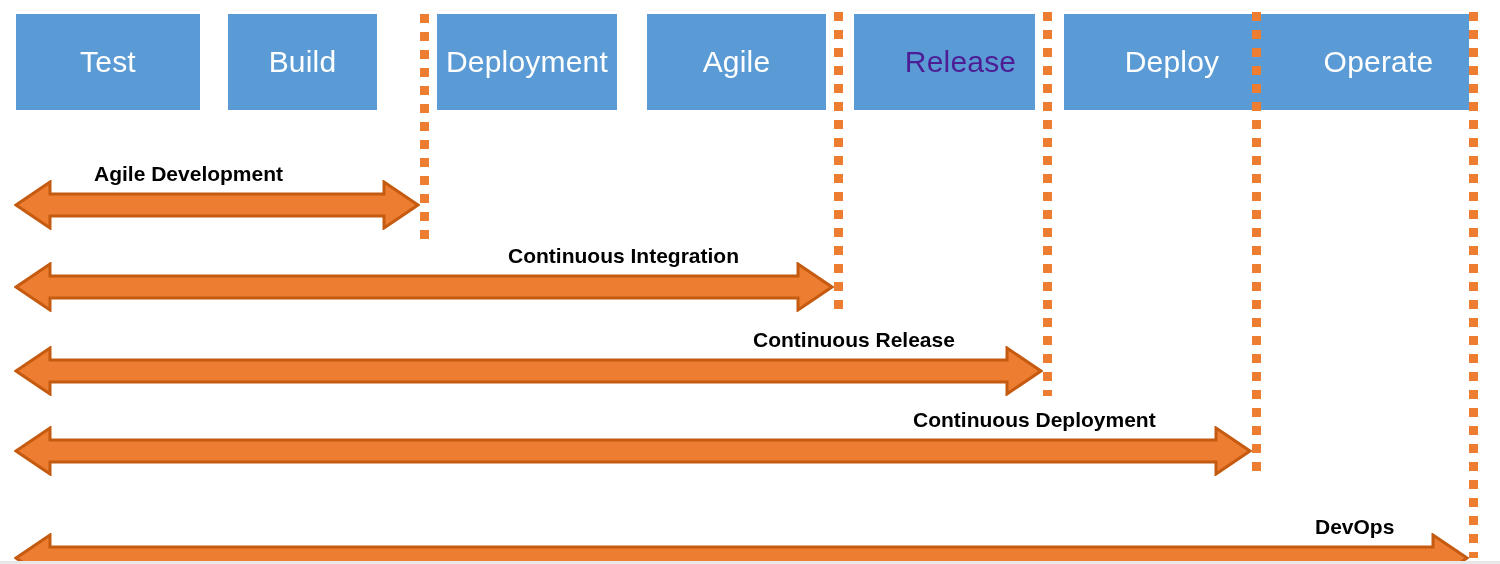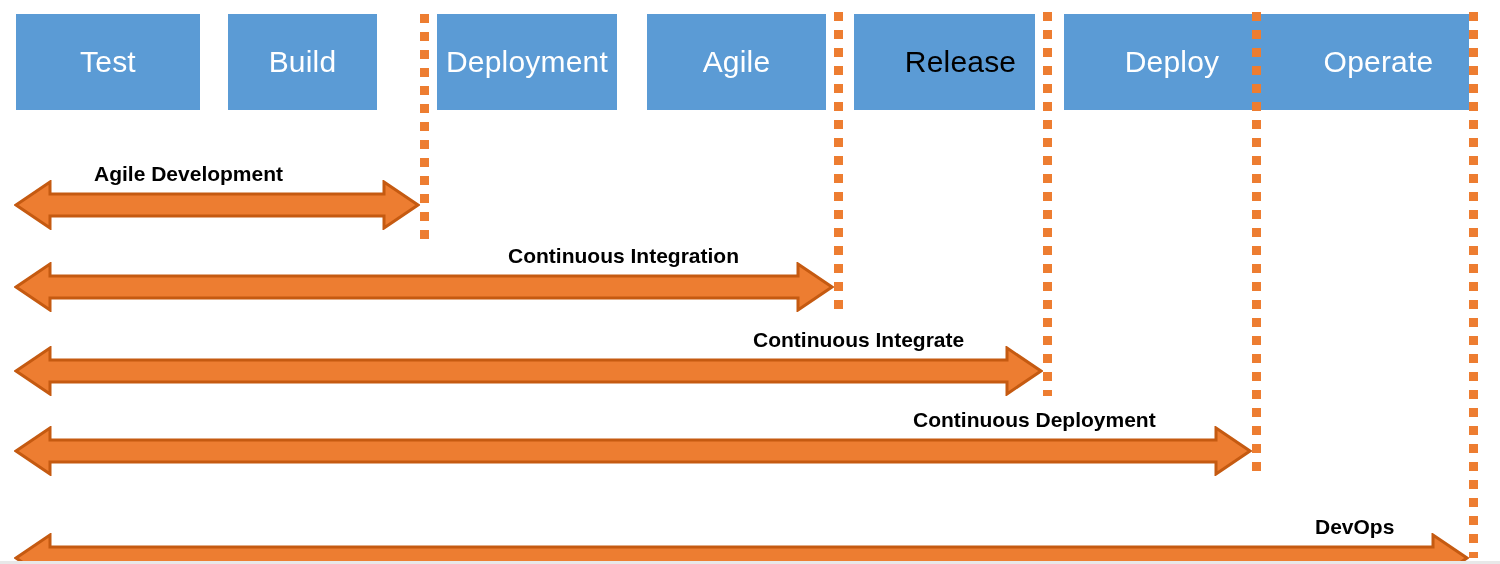--- a/index.html
+++ b/index.html
@@ -94,21 +94,21 @@
       <div class="stage-box" style="left: 228px; width: 149px; background: rgb(91, 155, 213);">
         <span class="stage-label" style="color: rgb(255, 255, 255);">Build</span>
       </div>
       <div class="stage-box" style="left: 437px; width: 180px; background: rgb(91, 155, 213);">
         <span class="stage-label" style="color: rgb(255, 255, 255);">Deployment</span>
       </div>
       <div class="stage-box" style="left: 647px; width: 179px; background: rgb(91, 155, 213);">
         <span class="stage-label" style="color: rgb(255, 255, 255);">Agile</span>
       </div>
       <div class="stage-box" style="left: 854px; width: 181px; background: rgb(91, 155, 213);">
-        <span class="stage-label" style="color: #000000; margin-left: 32px;">Release</span>
+        <span class="stage-label" style="color: #4c1d95; margin-left: 32px;">Release</span>
       </div>
       <div class="stage-box" style="left: 1064px; width: 216px; background: rgb(91, 155, 213);">
         <span class="stage-label" style="color: rgb(255, 255, 255);">Deploy</span>
       </div>
       <div class="stage-box" style="left: 1272px; width: 181px; background: rgb(91, 155, 213); padding-left: 16px;">
         <span class="stage-label" style="color: rgb(255, 255, 255);">Operate</span>
       </div>
     </div>
 
   <div id="dividers-layer">
@@ -126,21 +126,21 @@
           <path d="M 2 25 L 36 2 L 36 14 L 370 14 L 370 2 L 404 25 L 370 48 L 370 36 L 36 36 L 36 48 Z" fill="#ED7D31" stroke="#C55A11" stroke-width="3" stroke-linejoin="miter"></path>
         </svg>
       </div>
       <div class="arrow-row" style="top: 234px; width: 1500px;">
         <div class="arrow-label" style="left: 508px; color: rgb(0, 0, 0);">Continuous Integration</div>
         <svg class="arrow-svg" width="820" height="50" viewBox="0 0 820 50" style="left: 14px;">
           <path d="M 2 25 L 36 2 L 36 14 L 784 14 L 784 2 L 818 25 L 784 48 L 784 36 L 36 36 L 36 48 Z" fill="#ED7D31" stroke="#C55A11" stroke-width="3" stroke-linejoin="miter"></path>
         </svg>
       </div>
       <div class="arrow-row" style="top: 318px; width: 1500px;">
-        <div class="arrow-label" style="left: 753px; color: rgb(0, 0, 0);">Continuous Integrate</div>
+        <div class="arrow-label" style="left: 753px; color: rgb(0, 0, 0);">Continuous Release</div>
         <svg class="arrow-svg" width="1029" height="50" viewBox="0 0 1029 50" style="left: 14px;">
           <path d="M 2 25 L 36 2 L 36 14 L 993 14 L 993 2 L 1027 25 L 993 48 L 993 36 L 36 36 L 36 48 Z" fill="#ED7D31" stroke="#C55A11" stroke-width="3" stroke-linejoin="miter"></path>
         </svg>
       </div>
       <div class="arrow-row" style="top: 398px; width: 1500px;">
         <div class="arrow-label" style="left: 913px; color: rgb(0, 0, 0);">Continuous Deployment</div>
         <svg class="arrow-svg" width="1238" height="50" viewBox="0 0 1238 50" style="left: 14px;">
           <path d="M 2 25 L 36 2 L 36 14 L 1202 14 L 1202 2 L 1236 25 L 1202 48 L 1202 36 L 36 36 L 36 48 Z" fill="#ED7D31" stroke="#C55A11" stroke-width="3" stroke-linejoin="miter"></path>
         </svg>
       </div>

